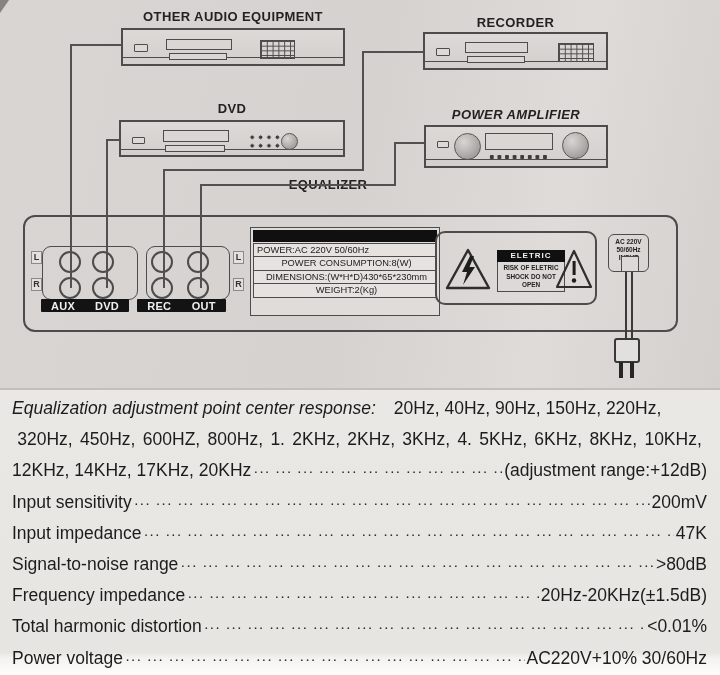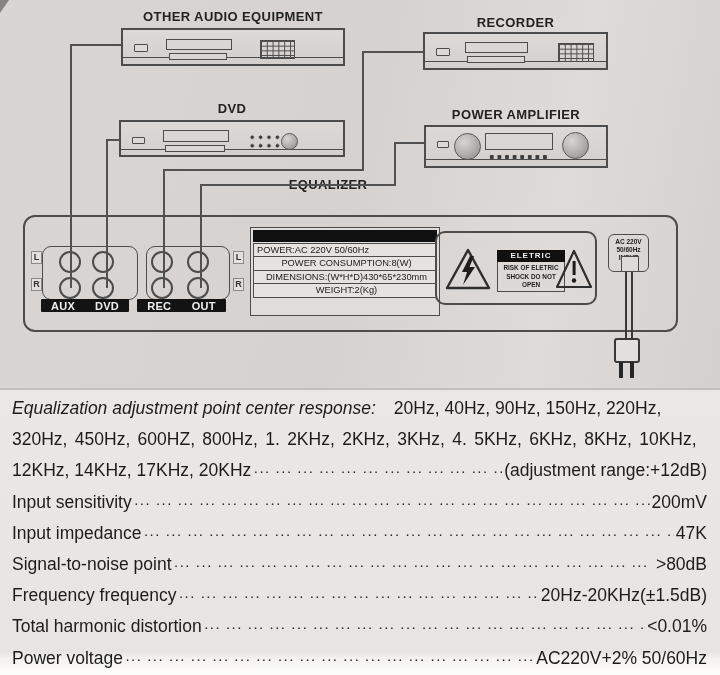--- a/index.html
+++ b/index.html
@@ -99,21 +99,21 @@
     <div class="lbl-dev" style="left:119px; top:101px; width:226px;">DVD</div>
     <div class="devbox" style="left:119px; top:120px; width:226px; height:37px;">
       <div class="base" style="bottom:5px;"></div>
       <div class="mini-btn" style="left:11px; top:15px; width:13px; height:7px;"></div>
       <div class="disp" style="left:42px; top:8px; width:66px; height:12px;"></div>
       <div class="disp" style="left:44px; top:23px; width:60px; height:7px;"></div>
       <div class="dots2x4" style="left:127px; top:11px; width:33px; height:17px;"></div>
       <div class="knob" style="left:160px; top:11px; width:17px; height:17px;"></div>
     </div>
 
-    <div class="lbl-dev" style="left:424px; top:107px; width:184px;">POWER AMPLIFIER</div>
+    <div class="lbl-dev" style="left:424px; top:107px; width:184px;font-style:italic;">POWER AMPLIFIER</div>
     <div class="devbox" style="left:424px; top:125px; width:184px; height:43px;">
       <div class="base" style="bottom:6px;"></div>
       <div class="mini-btn" style="left:11px; top:14px; width:12px; height:7px;"></div>
       <div class="knob" style="left:28px; top:6px; width:27px; height:27px;"></div>
       <div class="disp" style="left:59px; top:6px; width:68px; height:17px;"></div>
       <div class="dots8" style="left:62px; top:26px; width:61px; height:8px;"></div>
       <div class="knob" style="left:136px; top:5px; width:27px; height:27px;"></div>
     </div>
 
     <div class="lbl-dev" style="left:248px; top:177px; width:160px;">EQUALIZER</div>
@@ -199,21 +199,21 @@
     <div class="cline" style="left:200px; top:184px; width:196px; height:2px;"></div>
     <div class="cline" style="left:200px; top:184px; width:2px; height:104px;"></div>
   </div>
 
   <div class="specs">
 
     <div class="srow block">
       <span class="italic">Equalization adjustment point center response:</span><span class="gap"></span><span>20Hz, 40Hz, 90Hz, 150Hz, 220Hz,</span>
     </div>
 
-    <div class="srow block" style="word-spacing:2.5px;">
+    <div class="srow block" style="word-spacing:2.5px;text-align:center;">
       <span>320Hz, 450Hz, 600HZ, 800Hz, 1. 2KHz, 2KHz, 3KHz, 4. 5KHz, 6KHz, 8KHz, 10KHz,</span>
     </div>
 
     <div class="srow">
       <span class="lbl">12KHz, 14KHz, 17KHz, 20KHz</span>
       <span class="lead">··· ··· ··· ··· ··· ··· ··· ··· ··· ··· ··· ··· ··· ··· ··· ··· ··· ··· ··· ··· ··· ··· ··· ··· ··· ··· ··· ··· ··· ···</span>
       <span class="v">(adjustment range:+12dB)</span>
     </div>
 
     <div class="srow">
@@ -222,37 +222,37 @@
       <span class="v">200mV</span>
     </div>
 
     <div class="srow">
       <span class="lbl">Input impedance</span>
       <span class="lead">··· ··· ··· ··· ··· ··· ··· ··· ··· ··· ··· ··· ··· ··· ··· ··· ··· ··· ··· ··· ··· ··· ··· ··· ··· ··· ··· ··· ··· ···</span>
       <span class="v">47K</span>
     </div>
 
     <div class="srow">
-      <span class="lbl">Signal-to-noise point</span>
+      <span class="lbl">Signal-to-noise range</span>
       <span class="lead">··· ··· ··· ··· ··· ··· ··· ··· ··· ··· ··· ··· ··· ··· ··· ··· ··· ··· ··· ··· ··· ··· ··· ··· ··· ··· ··· ··· ··· ···</span>
       <span class="v">&gt;80dB</span>
     </div>
 
     <div class="srow">
-      <span class="lbl">Frequency frequency</span>
+      <span class="lbl">Frequency impedance</span>
       <span class="lead">··· ··· ··· ··· ··· ··· ··· ··· ··· ··· ··· ··· ··· ··· ··· ··· ··· ··· ··· ··· ··· ··· ··· ··· ··· ··· ··· ··· ··· ···</span>
       <span class="v">20Hz-20KHz(±1.5dB)</span>
     </div>
 
     <div class="srow">
       <span class="lbl">Total harmonic distortion</span>
       <span class="lead">··· ··· ··· ··· ··· ··· ··· ··· ··· ··· ··· ··· ··· ··· ··· ··· ··· ··· ··· ··· ··· ··· ··· ··· ··· ··· ··· ··· ··· ···</span>
       <span class="v">&lt;0.01%</span>
     </div>
 
     <div class="srow">
       <span class="lbl">Power voltage</span>
       <span class="lead">··· ··· ··· ··· ··· ··· ··· ··· ··· ··· ··· ··· ··· ··· ··· ··· ··· ··· ··· ··· ··· ··· ··· ··· ··· ··· ··· ··· ··· ···</span>
-      <span class="v">AC220V+2% 50/60Hz</span>
+      <span class="v">AC220V+10% 30/60Hz</span>
     </div>
 
   </div>
 </div>
 
 </body></html>

